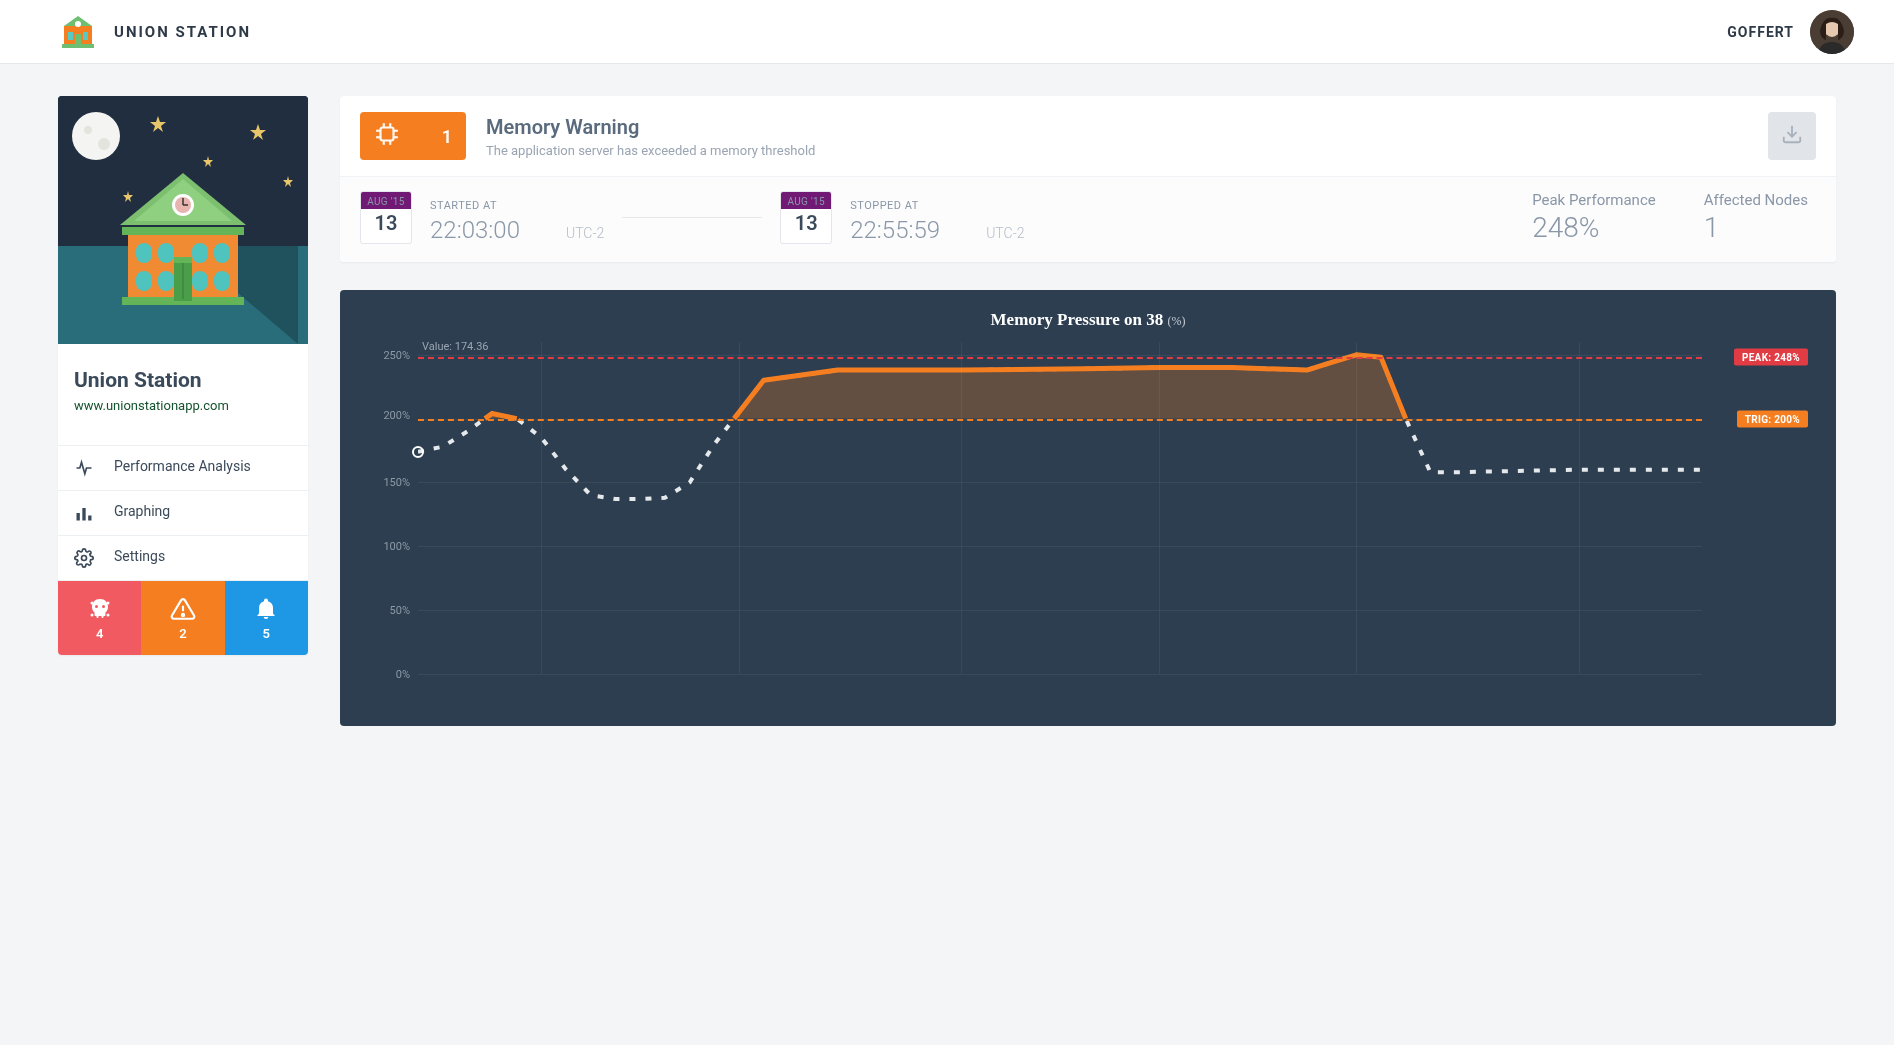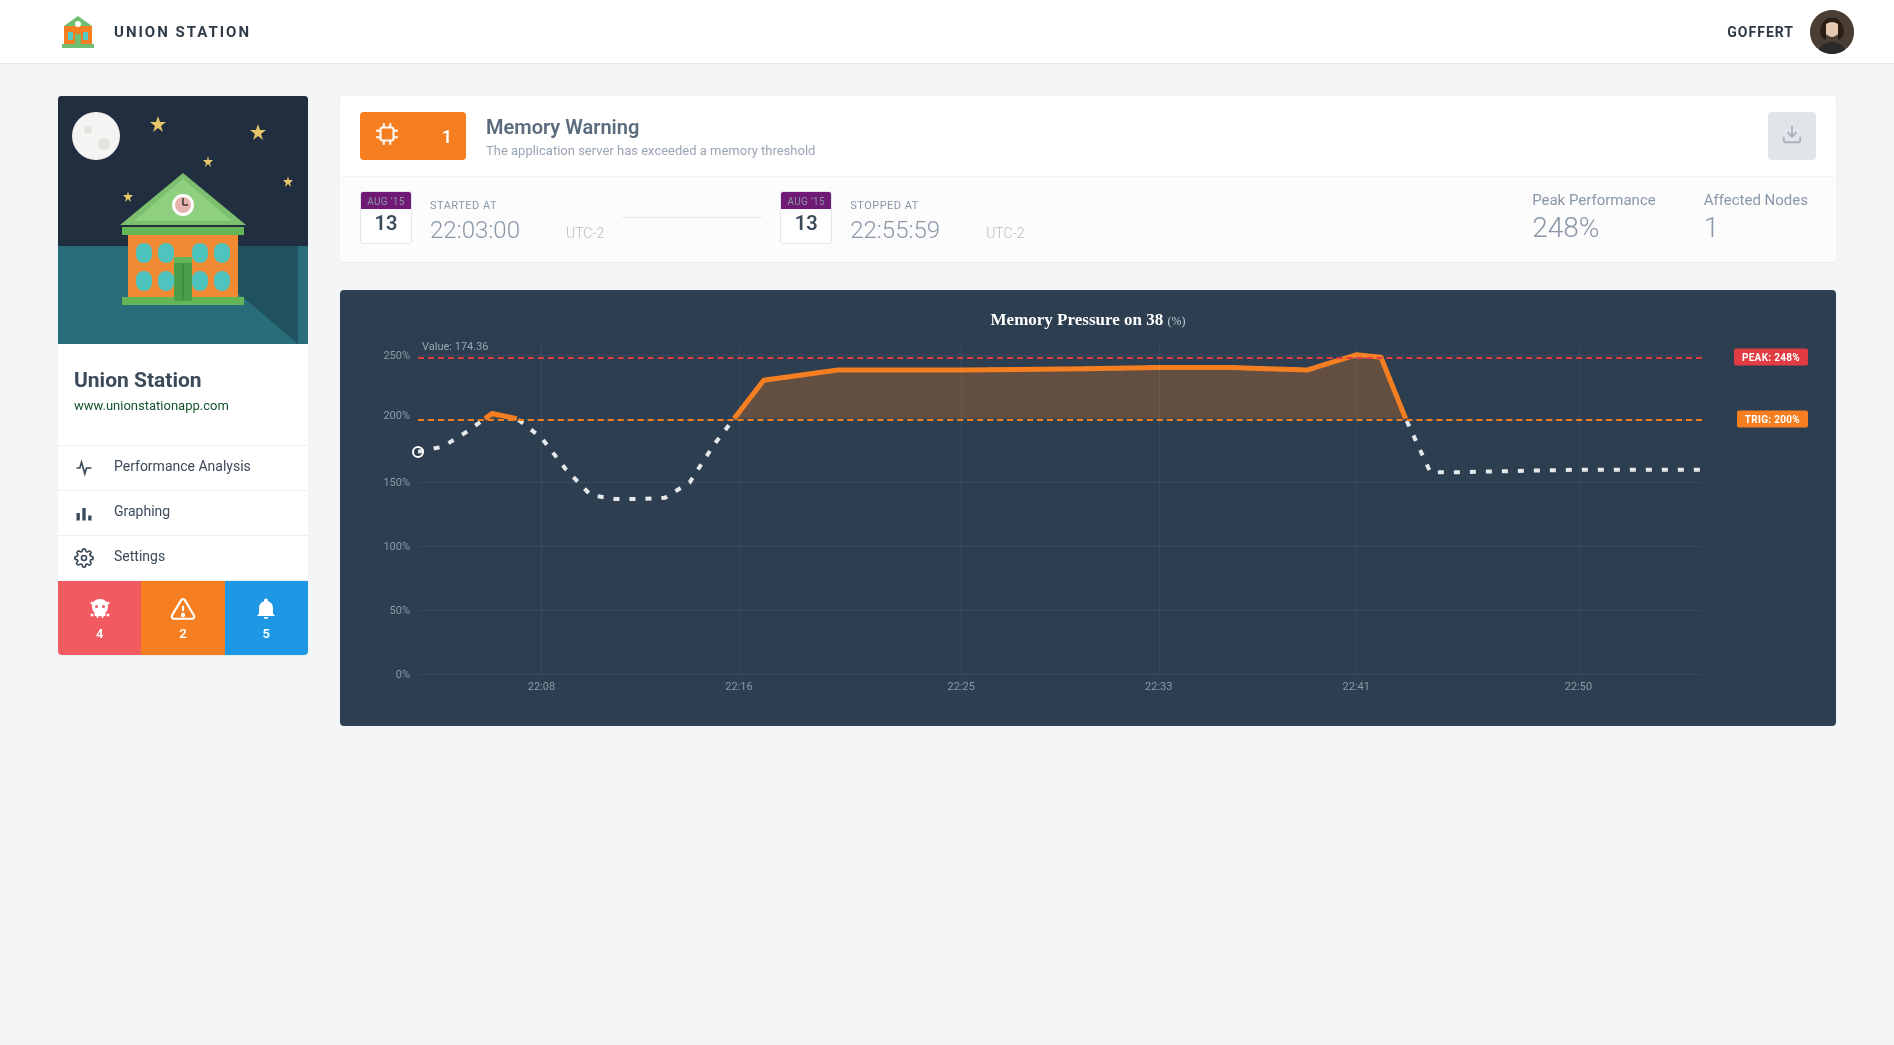--- a/index.html
+++ b/index.html
@@ -399,24 +399,16 @@
             <div class="marker-circle" style="left: 0%; top: 109.815px;"></div>
           </div>
         <div class="y-axis" id="y-axis">
             <div class="y-tick" style="bottom: 0px;">0%</div>
             <div class="y-tick" style="bottom: 63.8462px;">50%</div>
             <div class="y-tick" style="bottom: 127.692px;">100%</div>
             <div class="y-tick" style="bottom: 191.538px;">150%</div>
             <div class="y-tick" style="bottom: 259px;">200%</div>
             <div class="y-tick" style="bottom: 319.231px;">250%</div>
           </div>
-        <div class="x-axis" id="x-axis">
-            <div class="x-tick" style="left: 9.61538%;">22:08</div>
-            <div class="x-tick" style="left: 25%;">22:16</div>
-            <div class="x-tick" style="left: 42.3077%;">22:25</div>
-            <div class="x-tick" style="left: 57.6923%;">22:33</div>
-            <div class="x-tick" style="left: 73.0769%;">22:41</div>
-            <div class="x-tick" style="left: 90.3846%;">22:50</div>
-          </div>
       </div>
     </div>
   </div>
 </div>
 
 </body></html>

